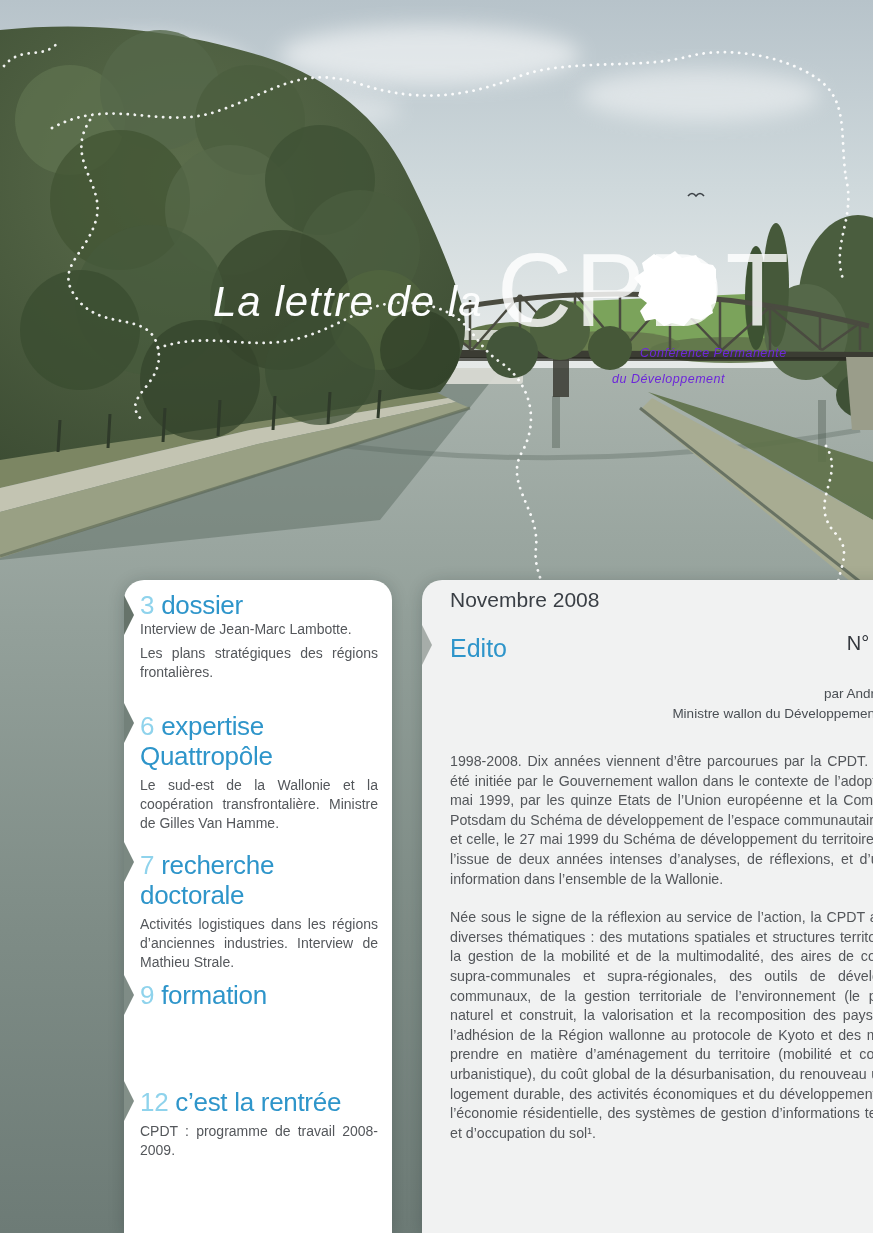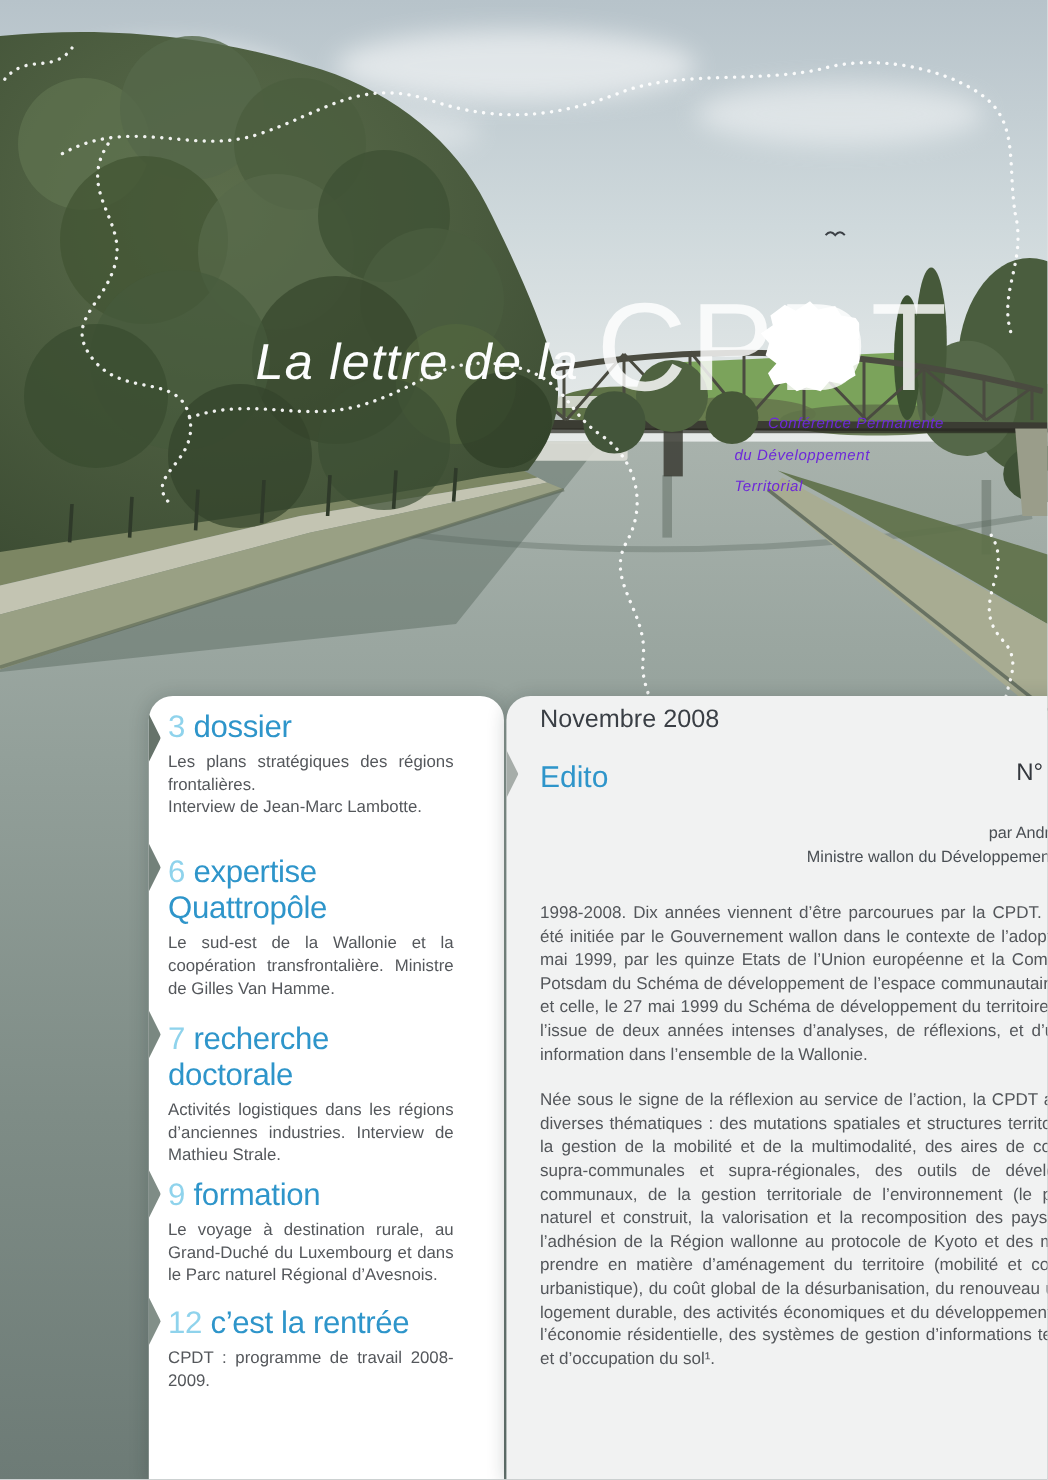--- a/index.html
+++ b/index.html
@@ -31,21 +31,21 @@
     position:absolute;left:612px;top:340px;z-index:3;
     font-style:italic;font-size:12.5px;line-height:26px;letter-spacing:.5px;color:#6d28d9;
   }
   .masthead-subtitle .l1{margin-left:28px;}
   .masthead-subtitle .l2{}
   .masthead-subtitle .l3{margin-left:0;}
 
   
   .panel{position:absolute;top:580px;bottom:0;z-index:4;box-shadow:0 2px 16px rgba(20,30,30,.22);}
   .panel-left{
-    left:124px;width:296px;background:var(--panel-left-bg,#fff);
+    left:124px;width:268px;background:var(--panel-left-bg,#fff);
     border-radius:20px 20px 0 0;
   }
   .panel-right{
     left:422px;width:543px;background:var(--panel-right-bg,#f1f2f2);
     border-radius:20px 0 0 0;
   }
   .notch{
     position:absolute;left:0;width:10px;height:40px;
     clip-path:polygon(0 0,100% 50%,0 100%);
   }
@@ -194,57 +194,55 @@
   </svg>
 
   <div class="masthead-title">La lettre de la</div>
   <div class="masthead-acronym">CPDT</div>
   <svg class="wallonia-blob" width="104" height="80" viewBox="0 0 104 80" aria-hidden="true">
     <path fill="#ffffff" d="M30,16 l12,-9 9,5 12,-8 7,7 14,-3 5,8 12,2 7,10 -5,8 8,7 -2,10 -10,5 2,8 -12,7 -10,-2 -7,8 -12,-3 -8,3 -9,-7 -10,2 -5,-10 7,-8 -9,-7 3,-10 -7,-8 10,-7 z"></path>
   </svg>
   <div class="masthead-subtitle">
     <div class="l1">Conférence Permanente</div>
     <div class="l2">du Développement</div>
-    <div class="l3">Territorial</div>
   </div>
 
   <div class="panel panel-left">
     <div class="notch" style="top:15px;background:#66736a"></div>
     <div class="notch" style="top:123px;background:#73817a"></div>
     <div class="notch" style="top:262px;background:#7a8881"></div>
     <div class="notch" style="top:395px;background:#7f8c86"></div>
     <div class="notch" style="top:501px;background:#828f88"></div>
 
     <div class="toc-item" style="top:10px">
       <div class="toc-heading">
         <span class="toc-page">3</span><span class="toc-title">dossier</span>
       </div>
+      <div class="toc-desc" style="margin-top:0">Interview de Jean-Marc Lambotte.</div>
       <div class="toc-desc">Les plans stratégiques des régions frontalières.</div>
-      <div class="toc-desc" style="margin-top:0">Interview de Jean-Marc Lambotte.</div>
     </div>
 
     <div class="toc-item" style="top:131px">
       <div class="toc-heading">
         <span class="toc-page">6</span><span class="toc-title">expertise Quattropôle</span>
       </div>
       <div class="toc-desc">Le sud-est de la Wallonie et la coopération transfrontalière. Ministre de Gilles Van Hamme.</div>
     </div>
 
     <div class="toc-item" style="top:270px">
       <div class="toc-heading">
         <span class="toc-page">7</span><span class="toc-title">recherche doctorale</span>
       </div>
       <div class="toc-desc">Activités logistiques dans les régions d’anciennes industries. Interview de Mathieu Strale.</div>
     </div>
 
     <div class="toc-item" style="top:400px">
       <div class="toc-heading">
         <span class="toc-page">9</span><span class="toc-title">formation</span>
       </div>
-      <div class="toc-desc">Le voyage à destination rurale, au Grand-Duché du Luxembourg et dans le Parc naturel Régional d’Avesnois.</div>
     </div>
 
     <div class="toc-item" style="top:507px">
       <div class="toc-heading">
         <span class="toc-page">12</span><span class="toc-title">c’est la rentrée</span>
       </div>
       <div class="toc-desc">CPDT : programme de travail 2008-2009.</div>
     </div>
   </div>
 

